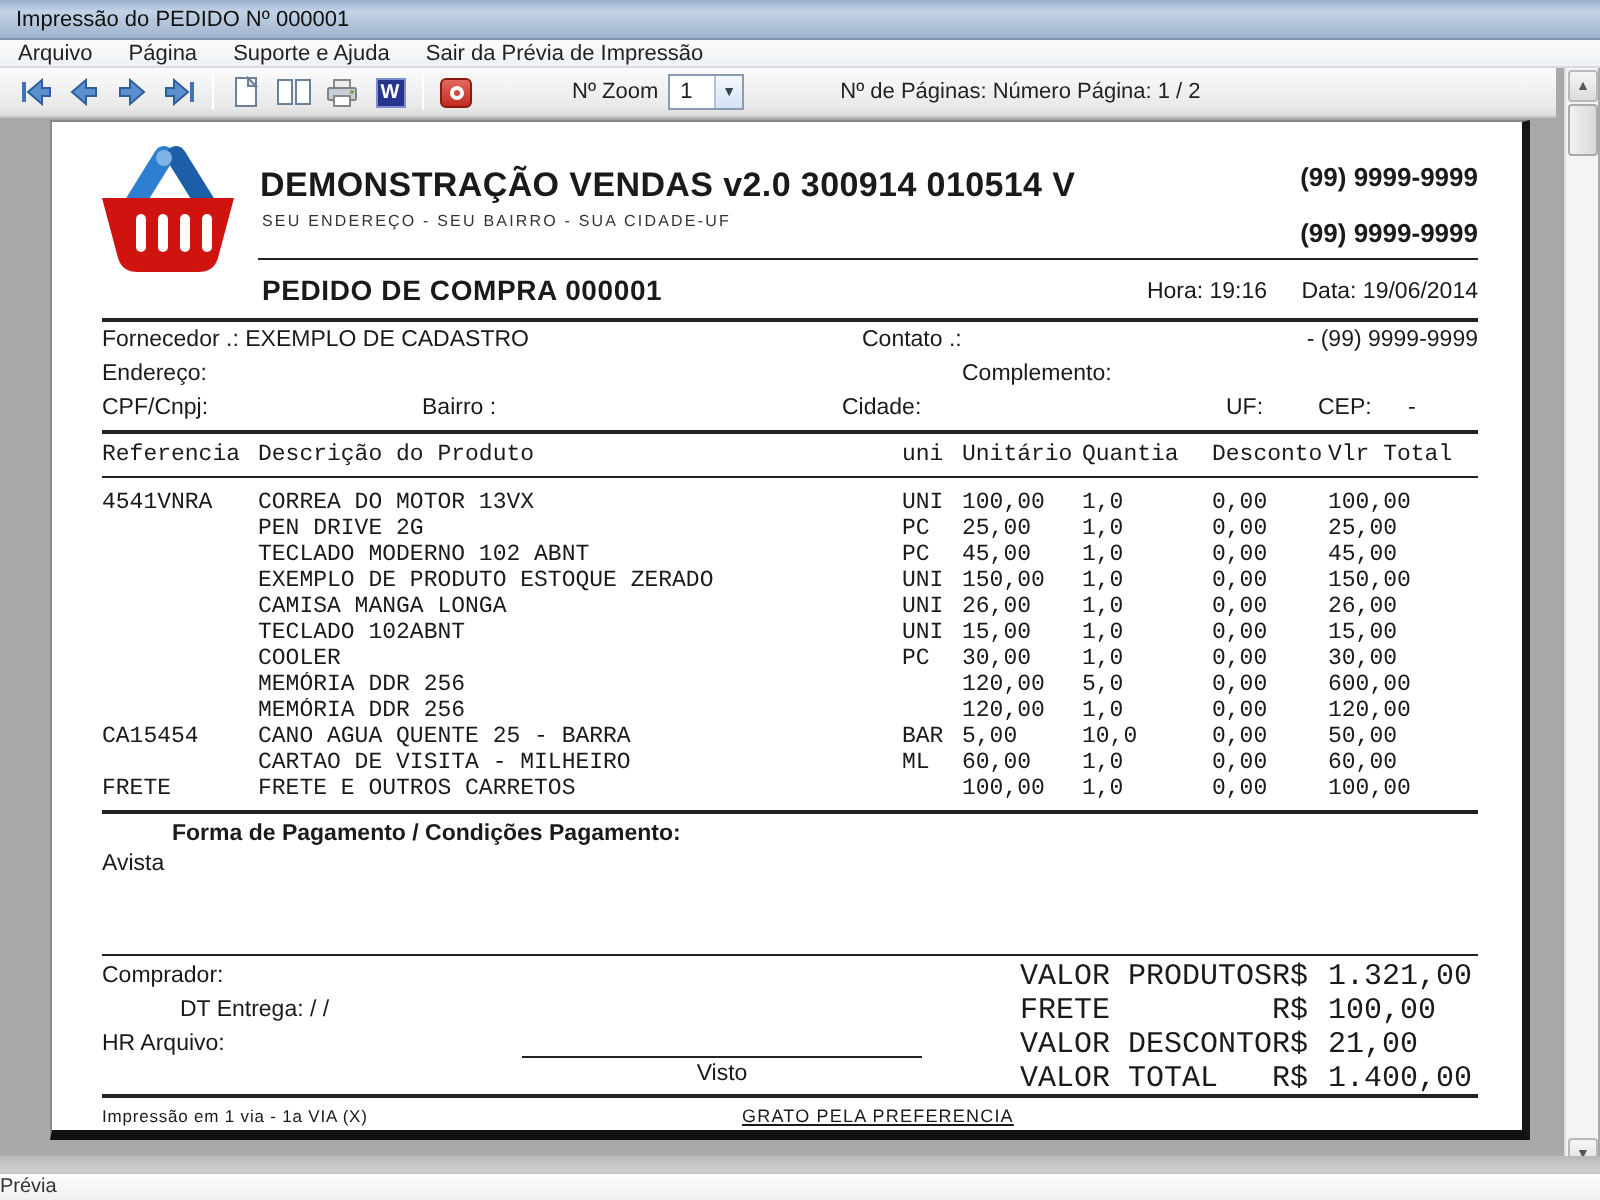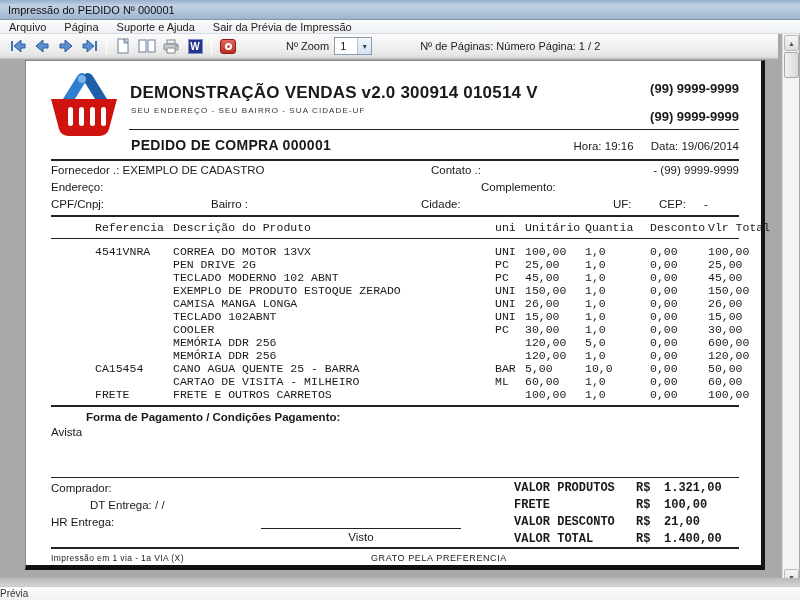--- a/index.html
+++ b/index.html
@@ -69,44 +69,44 @@
   .hdr-rule { position:absolute; left:103px; right:22px; top:68px; height:1px; background:#222; }
   .order-title { left:105px; top:76px; font-size:14px; font-weight:bold; letter-spacing:.3px; }
   .hora-data { right:22px; top:79px; font-size:11.5px; }
   .hora-data span { margin-left:14px; }
 
   .sup { font-size:11.5px; }
   .sup-r1 { top:103px; } .sup-r2 { top:120px; } .sup-r3 { top:137px; }
 
   .items-head { left:25px; top:160px; right:22px; }
   table.items { border-collapse:collapse; table-layout:fixed; width:690px;
-    font-family:"Liberation Mono","DejaVu Sans Mono",monospace; font-size:11.5px;margin-left:44px; }
+    font-family:"Liberation Mono","DejaVu Sans Mono",monospace; font-size:11.5px; }
   table.items td, table.items th { padding:0; font-weight:normal; white-space:nowrap; overflow:hidden; line-height:13px; text-align:left; }
   .c0{width:78px;} .c1{width:322px;} .c2{width:30px;}
   .c3{width:60px;text-align:right;} .c4{width:65px;text-align:right;}
   .c5{width:58px;text-align:right;} .c6{width:77px;text-align:right;}
   .items-body { left:25px; top:184px; }
 
   .pay-label { left:25px; top:350px; font-size:11.5px; font-weight:bold;padding-left:35px; }
   .pay-value { left:25px; top:365px; font-size:11.5px; }
   .situation { left:25px; top:387px; font-size:11.5px; font-weight:bold; }
 
   .buyer { left:25px; top:421px; font-size:11.5px; }
   .dt { left:25px; top:438px; font-size:11.5px;padding-left:39px; }
   .hr-e { left:25px; top:455px; font-size:11.5px; }
   .visto-line { left:235px; top:467px; width:200px; height:1px; background:#222; position:absolute; }
   .visto { left:235px; top:470px; width:200px; text-align:center; font-size:11.5px; }
 
   table.totals { position:absolute; right:22px; top:419px; border-collapse:collapse;
-    font-family:"Liberation Mono","DejaVu Sans Mono",monospace; font-size:12px;font-weight:bold; }
+    font-family:"Liberation Mono","DejaVu Sans Mono",monospace; font-size:15px; }
   table.totals td { padding:0; line-height:17px; white-space:nowrap; }
   .t-lbl{width:122px;} .t-cur{width:28px;} .t-val{width:75px;text-align:left;}
 
   .print-info { left:25px; top:492px; font-size:8.5px; letter-spacing:.4px; }
-  .thanks { left:345px; top:492px; font-size:9px; letter-spacing:.6px; }
+  .thanks { left:345px; top:492px; font-size:9px; letter-spacing:.6px;text-decoration:underline; }
 </style>
 </head>
 <body>
 
 <div id="app">
 
   <div class="titlebar">
     <span>Impressão do PEDIDO Nº 000001</span>
   </div>
 
@@ -360,21 +360,21 @@
     <div class="abs pay-label">Forma de Pagamento / Condições Pagamento:</div>
     <div class="abs pay-value">Avista</div>
 
     <div class="rule" style="top:416px;height:1px;"></div>
 
     <div class="abs buyer">Comprador:</div>
     <div class="abs dt">
       <span>DT Entrega:</span>
       <span>/ /</span>
     </div>
-    <div class="abs hr-e">HR Entrega:</div>
+    <div class="abs hr-e">HR Arquivo:</div>
     <div class="visto-line"></div>
     <div class="abs visto">Visto</div>
 
     <table class="totals">
       <tbody>
           <tr>
         <td class="t-lbl">VALOR PRODUTOS</td>
         <td class="t-cur">R$</td>
         <td class="t-val">1.321,00</td>
       </tr>

